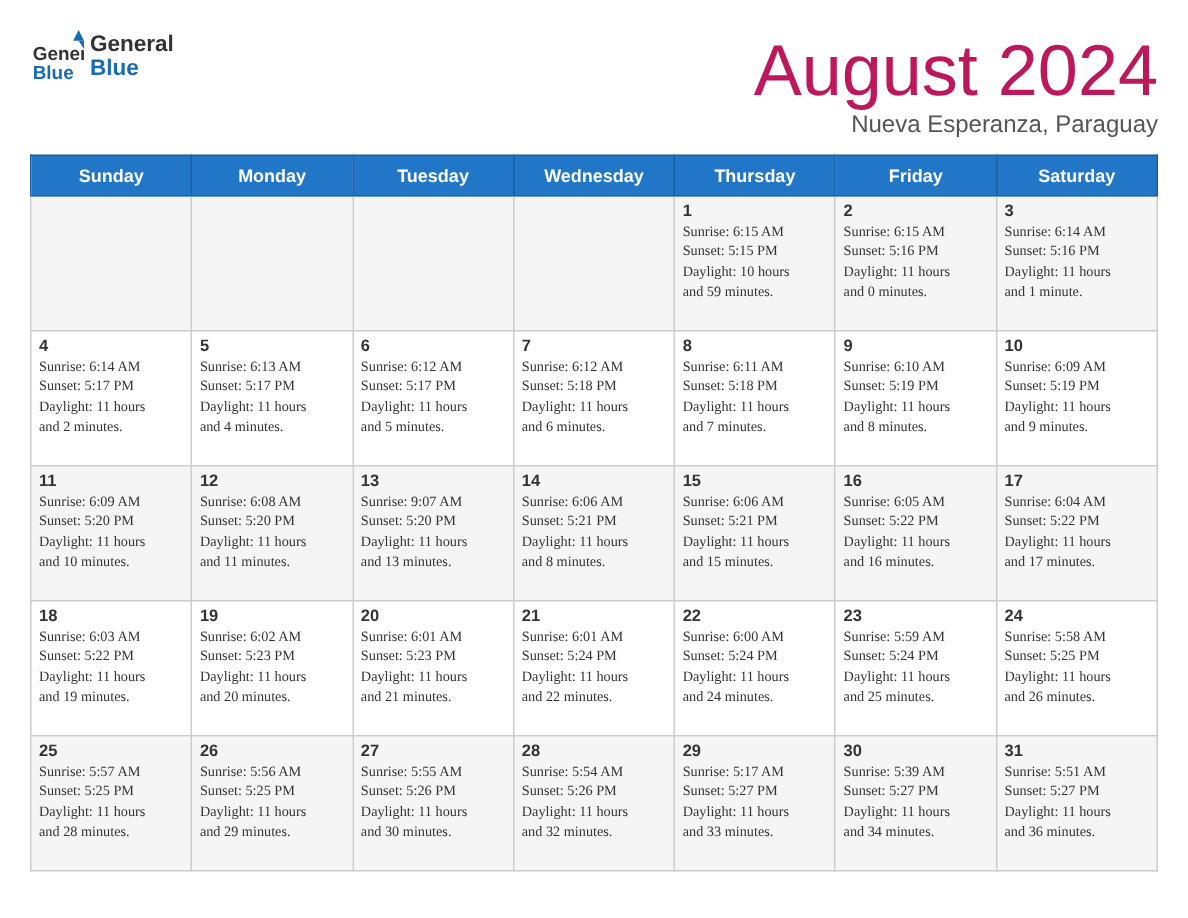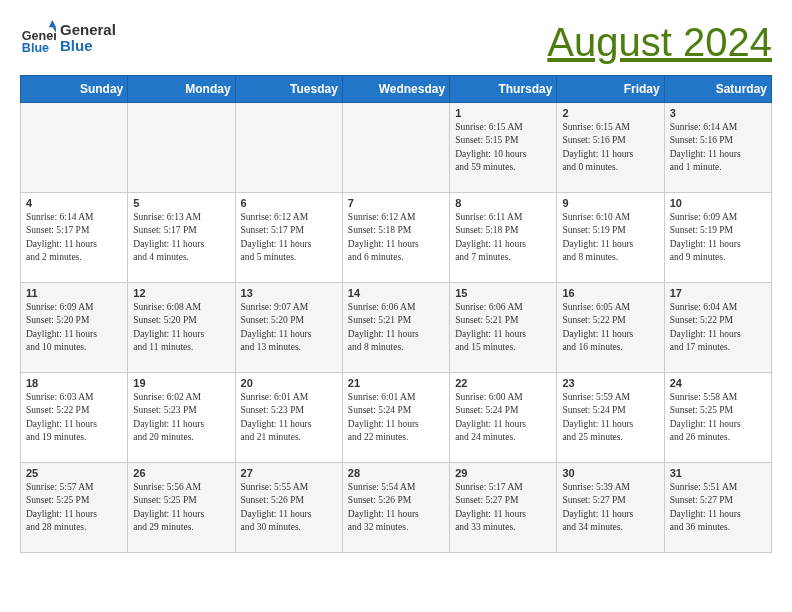--- a/index.html
+++ b/index.html
@@ -22,40 +22,39 @@
       gap: 4px;
     }
     .logo-icon {
       width: 36px;
       height: 36px;
     }
     .title-area {
       text-align: right;
     }
     .main-title {
-      font-size: 40px;
+      font-size: 48px;
       font-weight: normal;
-      color: #4d7c0f;
-      text-decoration: underline;
+      color: #be185d;
     }
     .subtitle {
       font-size: 16px;
       color: #555;
     }
     table {
       width: 100%;
       border-collapse: collapse;
       table-layout: fixed;
     }
     thead th {
       background-color: #2176c7;
       color: #fff;
       font-size: 12px;
       padding: 6px 4px;
-      text-align: right;
+      text-align: center;
       border: 1px solid #1a5fa0;
     }
     tbody td {
       border: 1px solid #ccc;
       vertical-align: top;
       padding: 4px 5px;
       font-size: 9.5px;
       color: #333;
       height: 90px;
     }
@@ -90,20 +89,21 @@
       <polygon points="32,8 40,8 36,0" fill="#1a6bb5"></polygon>
       <polygon points="36,8 40,14 40,8" fill="#1a6bb5"></polygon>
     </svg>
     <div style="line-height:1.1;">
       <div style="font-size:15px;font-weight:bold;color:#333;">General</div>
       <div style="font-size:15px;font-weight:bold;color:#1a6bb5;">Blue</div>
     </div>
   </div>
   <div class="title-area">
     <div class="main-title">August 2024</div>
+    <div class="subtitle">Nueva Esperanza, Paraguay</div>
   </div>
 </div>
 
 <table>
   <thead>
     <tr id="header-row">
         <th>Sunday</th>
         <th>Monday</th>
         <th>Tuesday</th>
         <th>Wednesday</th>

